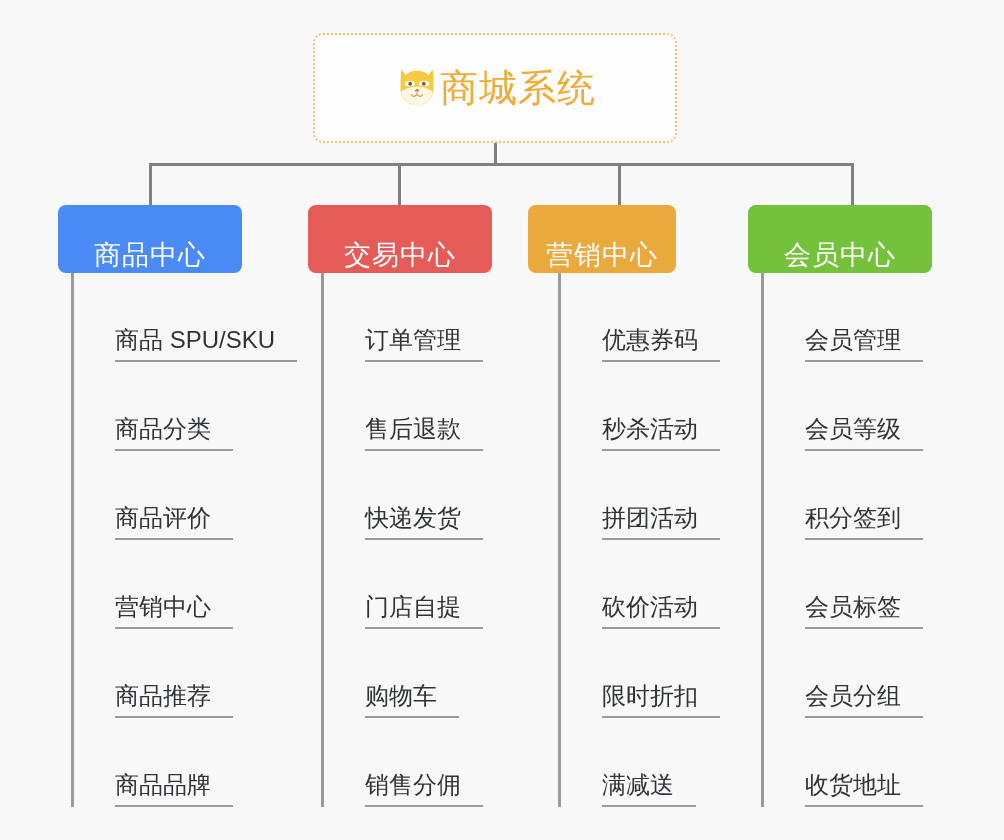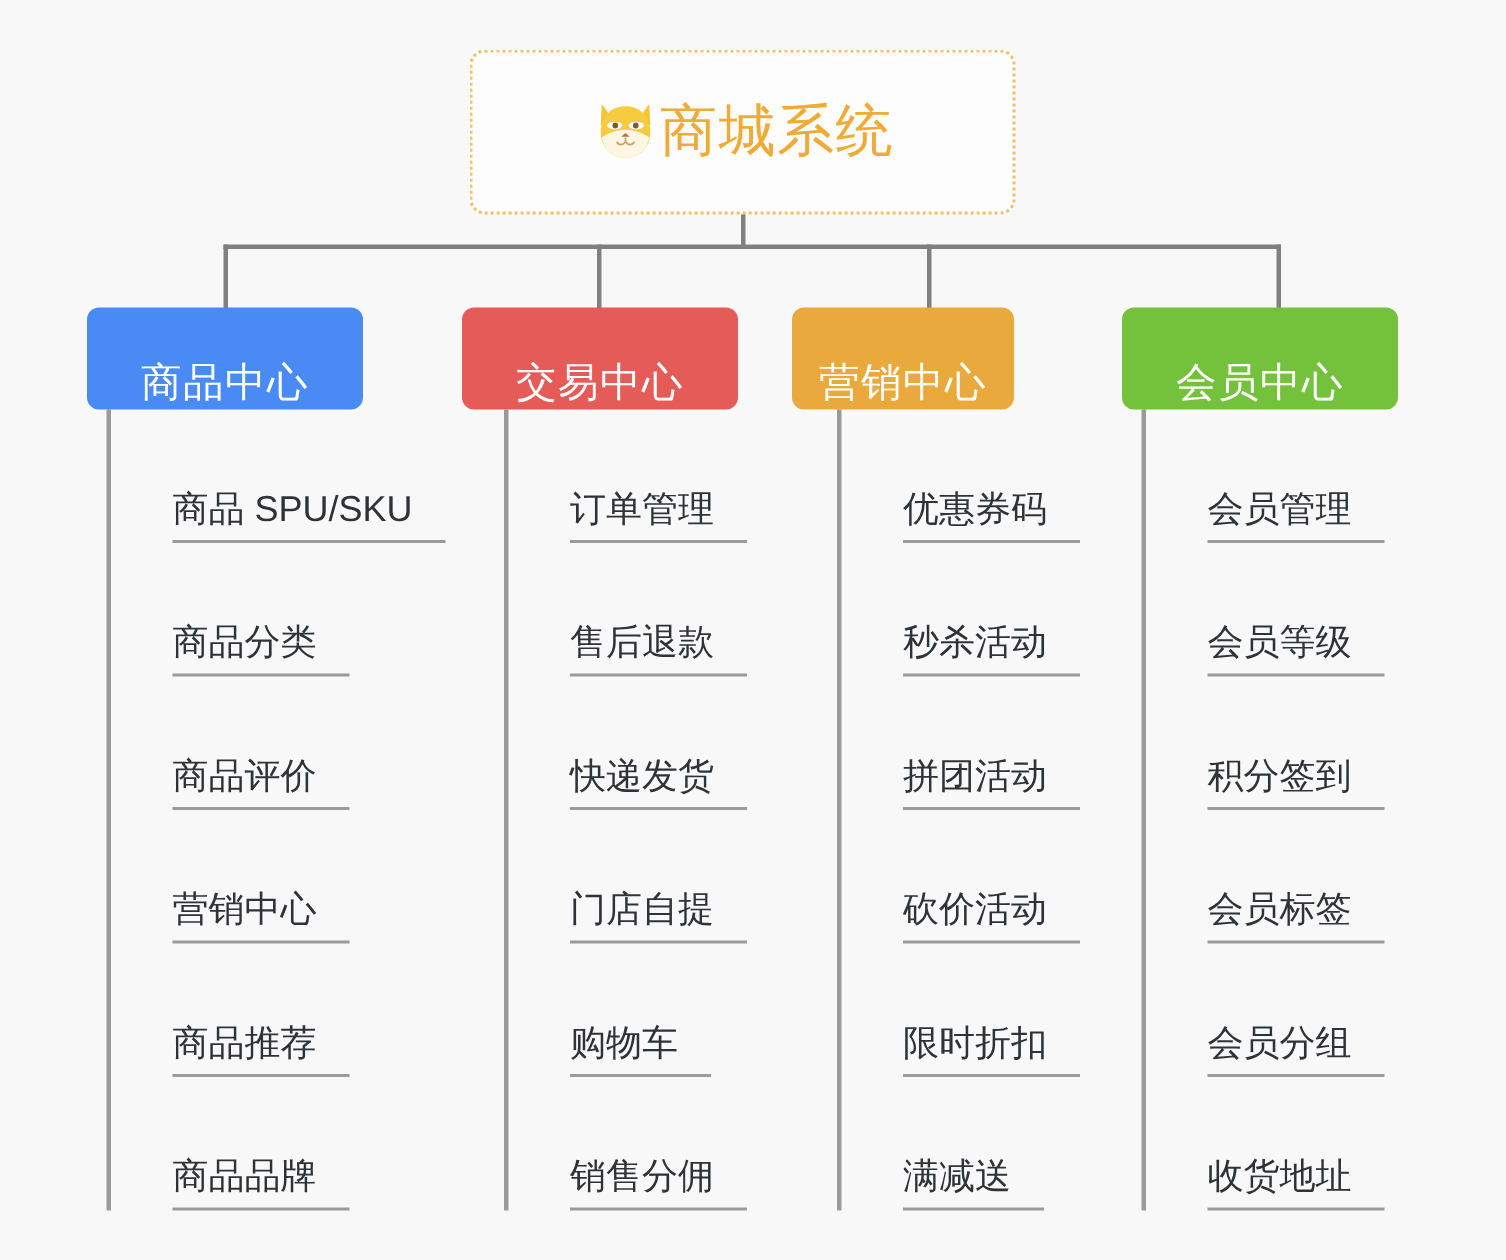--- a/index.html
+++ b/index.html
@@ -159,21 +159,21 @@
       <div class="leaf-item">
         <span class="leaf-label">商品品牌</span>
       </div>
     </div>
   </div>
 
   <div class="branch" style="left:308px; width:248px;">
     <div class="branch-head" style="background:#e55b58; width:184px;">
       <span>交易中心</span>
     </div>
-    <div class="leaf-list" style="margin-left:28px;">
+    <div class="leaf-list" style="margin-left:13px;">
       <div class="leaf-item">
         <span class="leaf-label">订单管理</span>
       </div>
       <div class="leaf-item">
         <span class="leaf-label">售后退款</span>
       </div>
       <div class="leaf-item">
         <span class="leaf-label">快递发货</span>
       </div>
       <div class="leaf-item">

